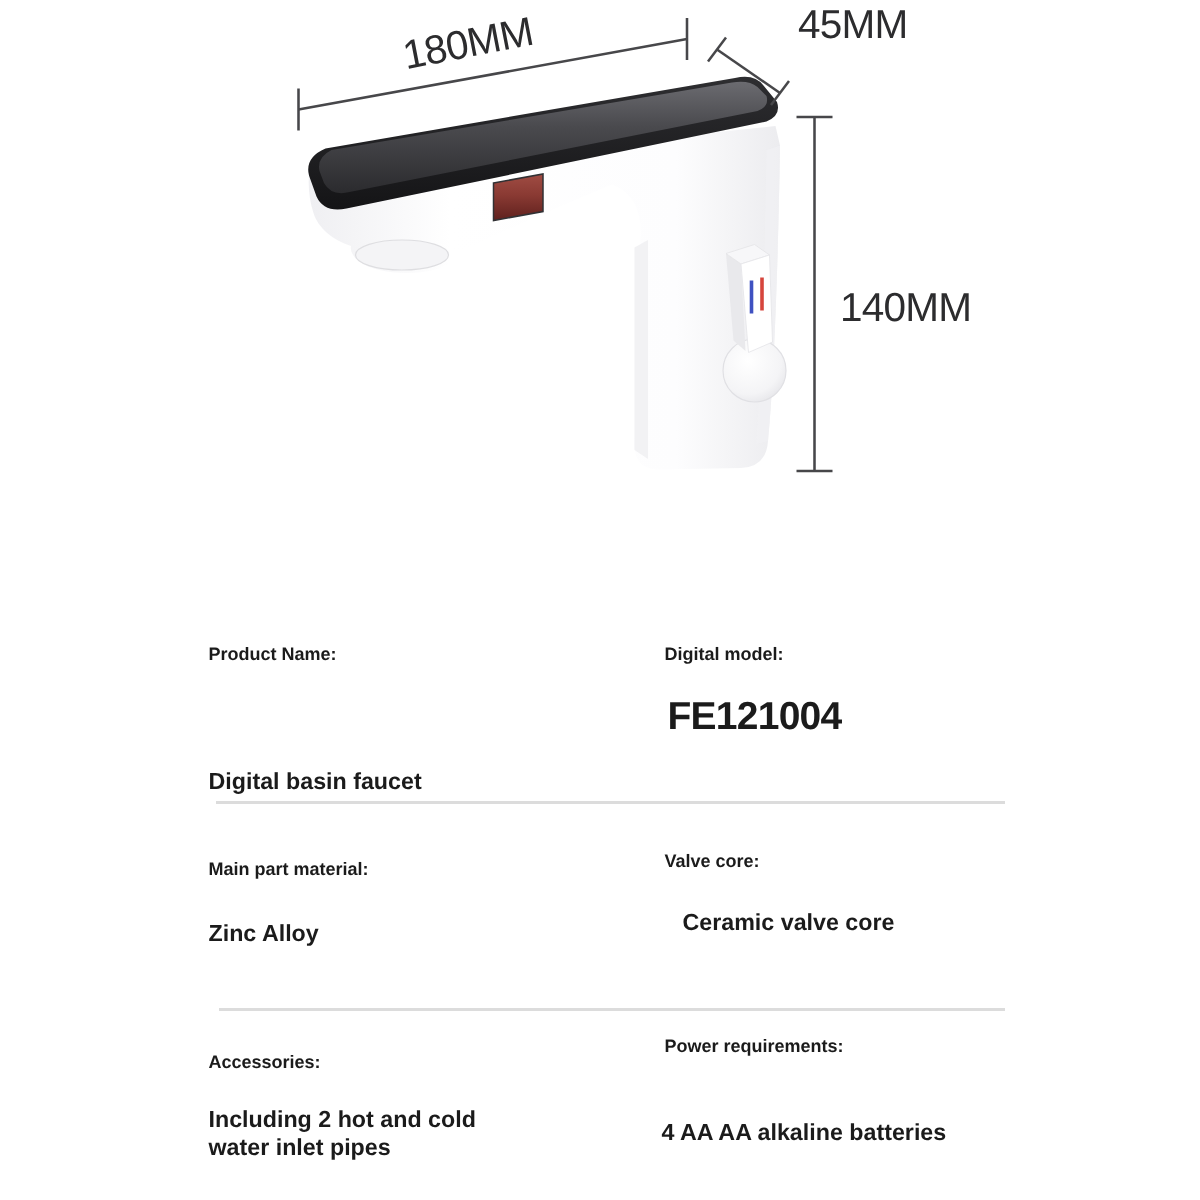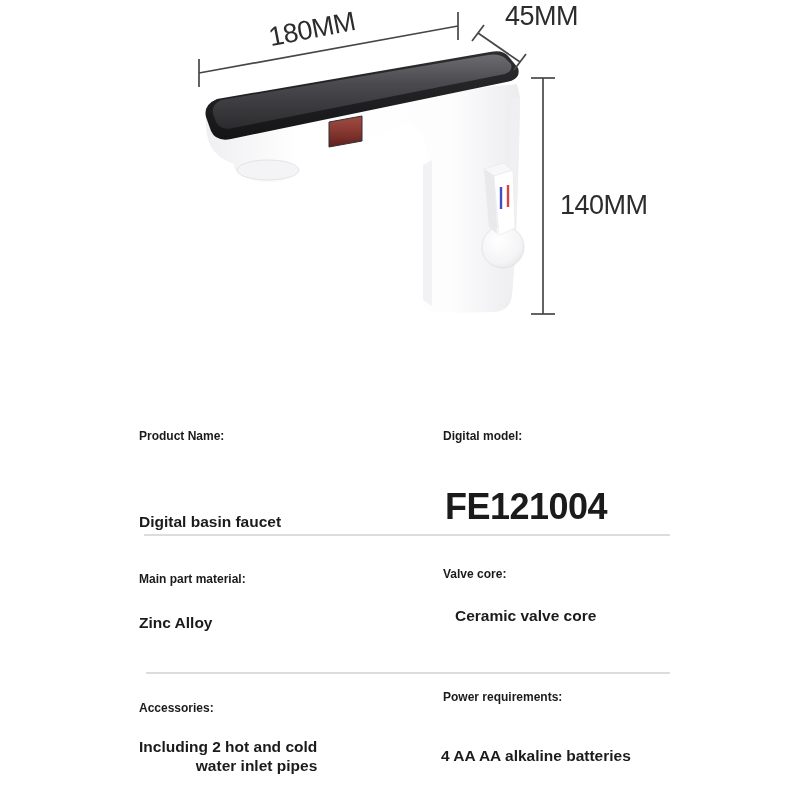--- a/index.html
+++ b/index.html
@@ -9,35 +9,35 @@
   }
   
   .figure{position:absolute;left:0;top:0;width:800px;height:400px;}
   .figure svg{position:absolute;left:0;top:0;}
   .dim-label{
     position:absolute;font-size:27px;font-weight:400;color:#2c2c2e;
     letter-spacing:-0.5px;white-space:nowrap;
   }
   .dim-label.width{left:246px;top:14px;width:132px;text-align:center;
     transform:rotate(-11deg);}
-  .dim-label.depth{left:505px;top:1px;width:100px;text-align:left;}
+  .dim-label.depth{left:505px;top:1px;width:100px;text-align:right;}
   .dim-label.height{left:560px;top:190px;}
   
   .spec-label{position:absolute;font-size:12px;font-weight:700;color:#1b1b1b;white-space:nowrap;}
   .spec-value{position:absolute;font-size:15.5px;font-weight:700;color:#1b1b1b;
     white-space:pre-line;line-height:19px;}
-  .spec-value.model{font-size:36px;font-weight:700;letter-spacing:-0.5px;margin-top:29px;}
+  .spec-value.model{font-size:26px;font-weight:700;letter-spacing:-0.5px;}
   .divider{position:absolute;height:1.5px;background:#dcdcdc;}
   .r1-ll{left:139px;top:429px;}  .r1-lv{left:139px;top:480px;margin-top:32px;}
   .r1-rl{left:443px;top:429px;}  .r1-rv{left:445px;top:468px;}
   .div1{left:144px;top:534px;width:526px;}
   .r2-ll{left:139px;top:572px;}  .r2-lv{left:139px;top:613px;}
   .r2-rl{left:443px;top:567px;}  .r2-rv{left:443px;top:606px;margin-left:12px;}
   .div2{left:146px;top:672px;width:524px;}
-  .r3-ll{left:139px;top:701px;}  .r3-lv{left:139px;top:737px;text-align:right;}
+  .r3-ll{left:139px;top:701px;}  .r3-lv{left:139px;top:737px;}
   .r3-rl{left:443px;top:690px;}  .r3-rv{left:441px;top:746px;}
 </style>
 </head>
 <body>
 
 <div class="stage">
 
   <div class="figure">
 
     <svg width="800" height="400" viewBox="0 0 800 400">

